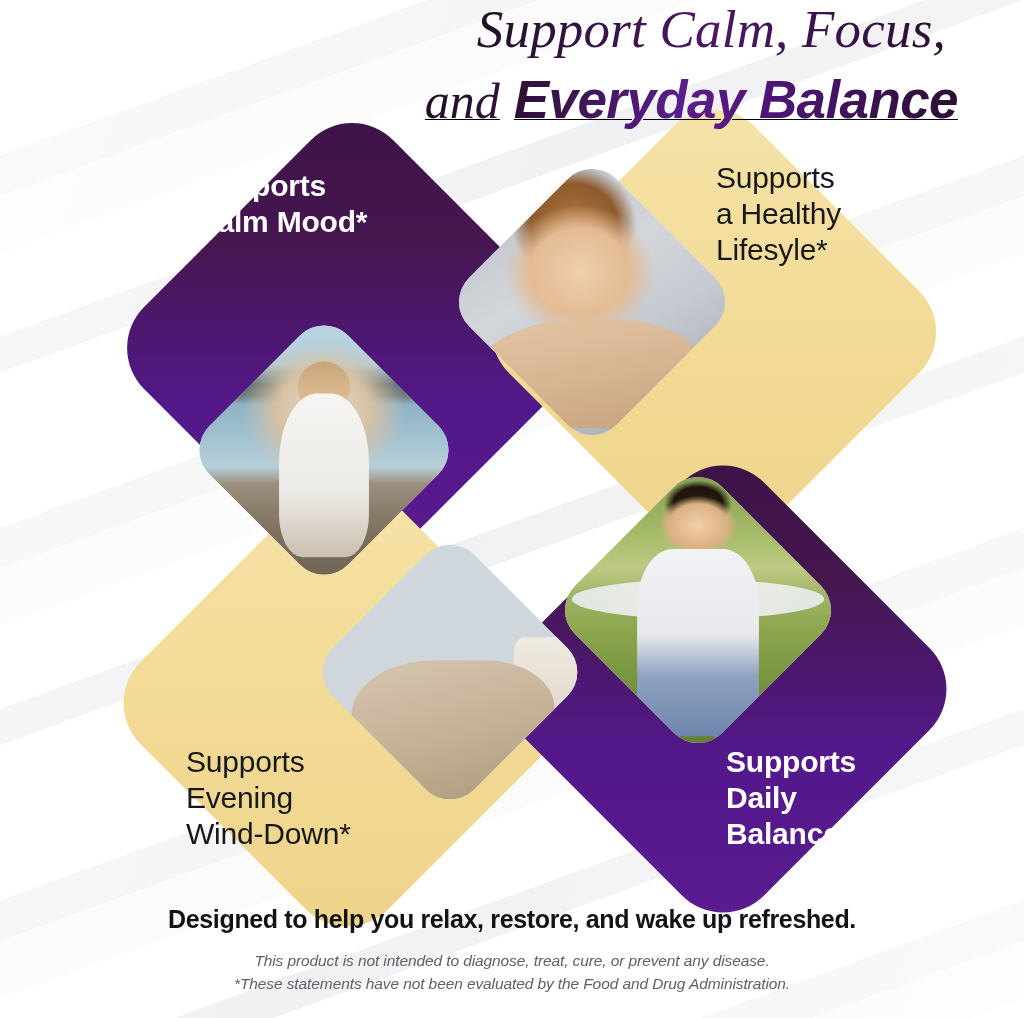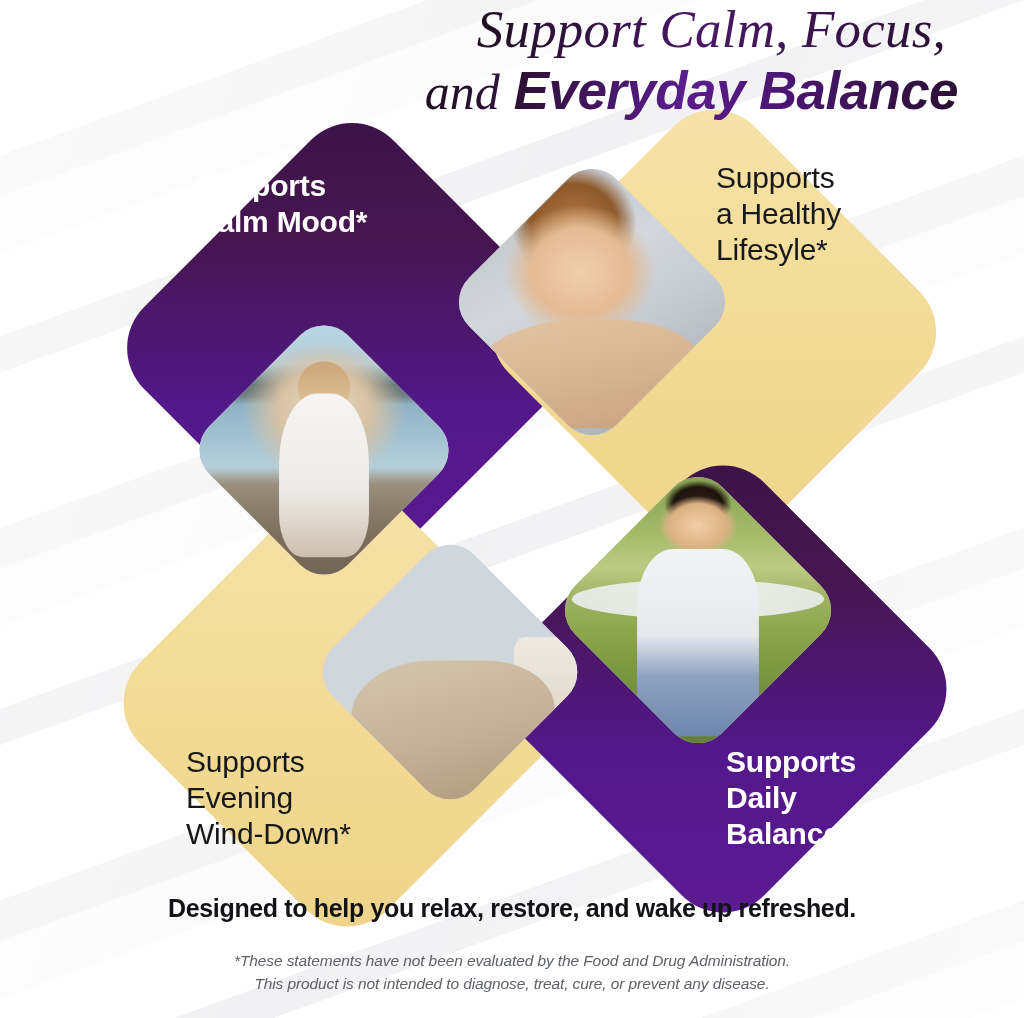--- a/index.html
+++ b/index.html
@@ -59,21 +59,21 @@
     font-style:italic;
     font-weight:400;
     font-size:53px;
     letter-spacing:.2px;
     background:linear-gradient(95deg,#1d1020 0%, #4a1866 48%, #2a1030 100%);
     -webkit-background-clip:text;
     background-clip:text;
     color:transparent;
   }
   .hl-line1 { padding-right:12px; }
-  .hl-line2 { margin-top:7px; }
+  .hl-line2 { margin-top:16px;text-decoration:underline; }
 
   .hl-and {
     font-family:"Liberation Serif", serif;
     font-style:italic; font-weight:400;
     font-size:50px;
     background:linear-gradient(95deg,#1d1020 0%, #32143f 100%);
     -webkit-background-clip:text; background-clip:text; color:transparent;
     padding-right:14px;
   }
   .hl-bold {
@@ -220,21 +220,21 @@
     border-radius:50%;
     background:linear-gradient(90deg,#eceff2 0%, #f4f5f7 50%, #eceff2 100%);
     opacity:.88;
   }
 
   
   .footer { position:absolute; left:0; right:0; bottom:22px; z-index:30; text-align:center; }
   .tagline {
     font-size:25px; font-weight:700; color:#121316;
     letter-spacing:-.35px;
-    margin-bottom:27px;
+    margin-bottom:16px;
   }
   .disclaimer {
     font-size:15.5px; font-style:italic; color:#5d6166;
     line-height:1.48; letter-spacing:-.1px;
   }
 </style>
 </head>
 <body>
 
 <div id="poster">
@@ -281,17 +281,17 @@
 Daily
 Balance*</div>
     <div class="photo" style="left:594px; top:506px; width:208px; height:208px;">
       <div class="img park"></div>
     </div>
 
   </div>
 
   <div class="footer">
     <div class="tagline">Designed to help you relax, restore, and wake up refreshed.</div>
+    <div class="disclaimer">This product is not intended to diagnose, treat, cure, or prevent any disease.</div>
     <div class="disclaimer">*These statements have not been evaluated by the Food and Drug Administration.</div>
-    <div class="disclaimer">This product is not intended to diagnose, treat, cure, or prevent any disease.</div>
   </div>
 
 </div>
 
 </body></html>

